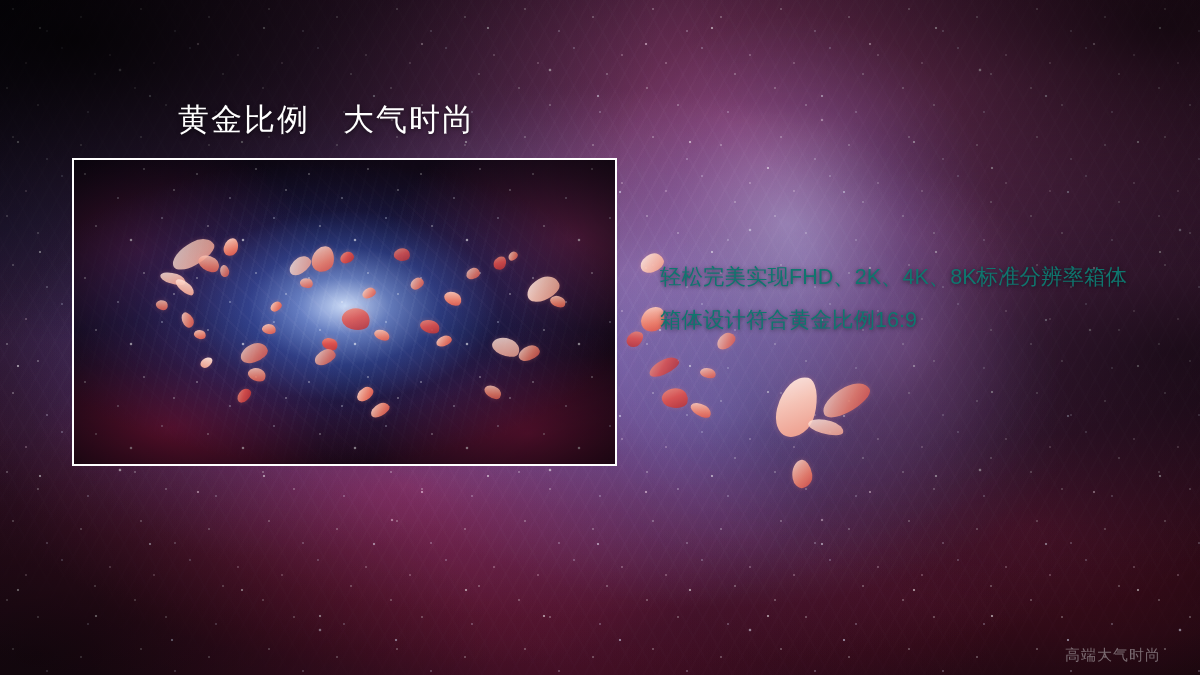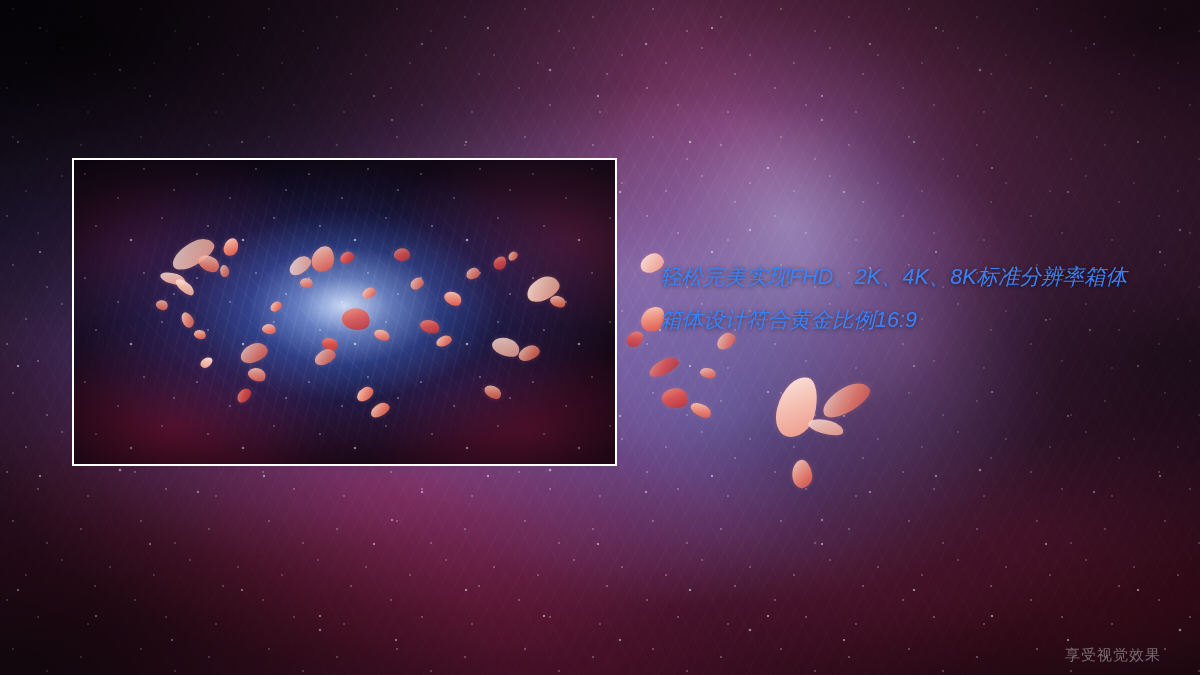--- a/index.html
+++ b/index.html
@@ -141,23 +141,22 @@
   .petal.pale{background:linear-gradient(145deg,#ffeee8 0%,#fbc6b6 45%,#f39c88 100%);}
   .petal.deep{background:linear-gradient(145deg,#f29a86 0%,#e2524c 48%,#b62f35 100%);}
   
   #title{
     position:absolute;left:178px;top:99px;
     font-size:31px;color:#ffffff;letter-spacing:2px;white-space:pre;
     text-shadow:0 1px 5px rgba(0,0,0,.6);
   }
   #body-text{
     position:absolute;left:660px;top:256px;width:520px;
-    font-size:21.5px;color:#3b82f6;line-height:43px;white-space:nowrap;
+    font-size:21.5px;color:#0f766e;line-height:43px;white-space:nowrap;
     text-shadow:0 1px 4px rgba(0,0,0,.55);
-    font-style:italic;
   }
   #body-text .ln{display:block;}
   #watermark{
     position:absolute;left:1065px;top:646px;
     font-size:15px;color:rgba(190,185,190,0.55);letter-spacing:1px;white-space:nowrap;
   }
 </style>
 </head>
 <body>
 
@@ -180,20 +179,21 @@
       <div class="petal pale" style="left: 778px; top: 376px; width: 38px; height: 62px; transform: rotate(14deg); opacity: 0.96;"></div>
       <div class="petal" style="left: 820px; top: 388px; width: 52px; height: 24px; transform: rotate(-28deg); opacity: 0.82;"></div>
       <div class="petal pale" style="left: 808px; top: 420px; width: 36px; height: 14px; transform: rotate(16deg); opacity: 0.86;"></div>
       <div class="petal" style="left: 792px; top: 460px; width: 20px; height: 28px; transform: rotate(-10deg); opacity: 0.89;"></div>
       <div class="petal pale" style="left: 640px; top: 254px; width: 24px; height: 18px; transform: rotate(-18deg); opacity: 0.93;"></div>
       <div class="petal" style="left: 642px; top: 306px; width: 22px; height: 26px; transform: rotate(22deg); opacity: 0.96;"></div>
       <div class="petal" style="left: 716px; top: 334px; width: 20px; height: 14px; transform: rotate(-32deg); opacity: 0.82;"></div>
       <div class="petal deep" style="left: 628px; top: 330px; width: 14px; height: 18px; transform: rotate(40deg); opacity: 0.86;"></div>
     </div>
 
+  <div id="title">黄金比例　大气时尚</div>
 
   <div id="panel">
     <div id="panel-neb"></div>
     <div id="panel-fil"></div>
     <div id="panel-stars"></div>
     <div id="panel-petals">
         <div class="petal pale" style="left: 96px; top: 83px; width: 46px; height: 22px; transform: rotate(-28deg); opacity: 0.82;"></div>
         <div class="petal" style="left: 124px; top: 96px; width: 22px; height: 15px; transform: rotate(35deg); opacity: 0.86;"></div>
         <div class="petal pale" style="left: 86px; top: 113px; width: 26px; height: 11px; transform: rotate(18deg); opacity: 0.89;"></div>
         <div class="petal pale" style="left: 100px; top: 122px; width: 22px; height: 10px; transform: rotate(42deg); opacity: 0.93;"></div>
@@ -234,15 +234,15 @@
         <div class="petal" style="left: 296px; top: 244px; width: 20px; height: 12px; transform: rotate(-26deg); opacity: 0.93;"></div>
       </div>
     <div id="panel-vig"></div>
   </div>
 
   <div id="body-text">
       <span class="ln">轻松完美实现FHD、2K、4K、8K标准分辨率箱体</span>
       <span class="ln">箱体设计符合黄金比例16:9</span>
     </div>
 
-  <div id="watermark">享受视觉效果</div>
+  <div id="watermark">高端大气时尚</div>
 
 </div>
 
 </body></html>

